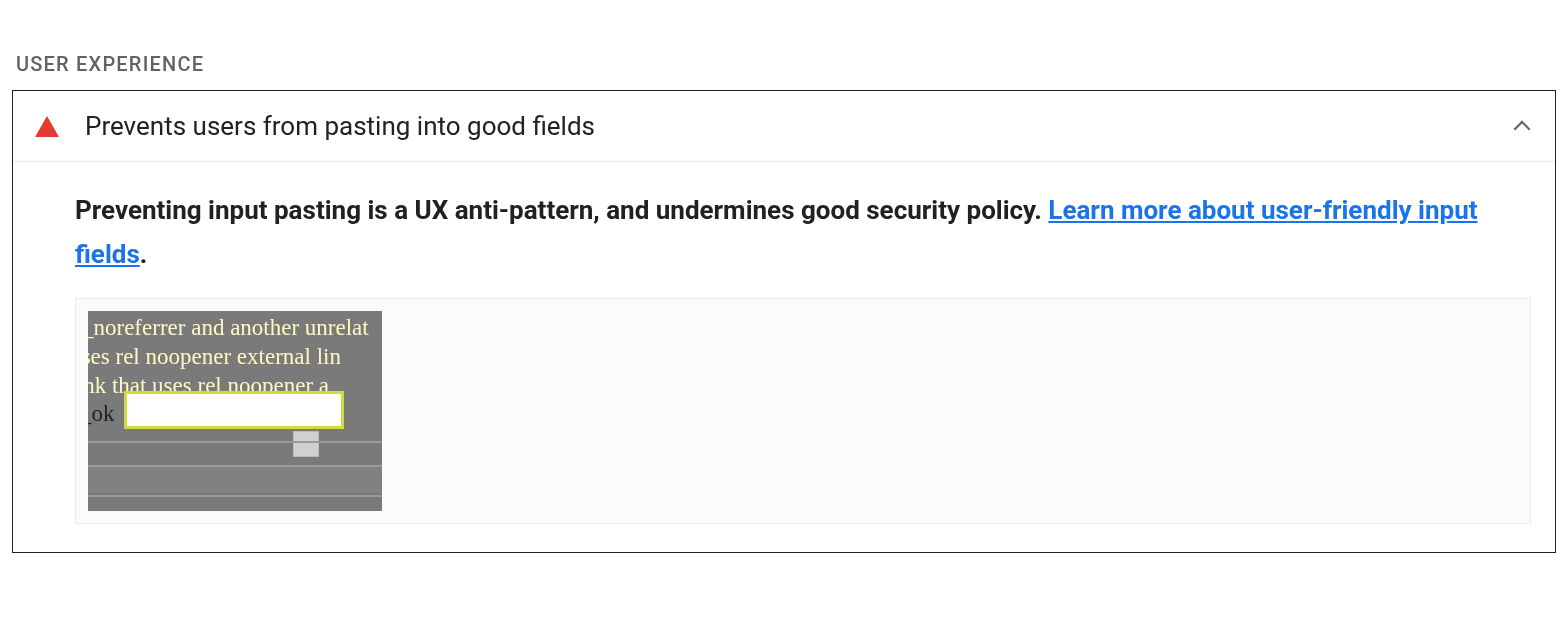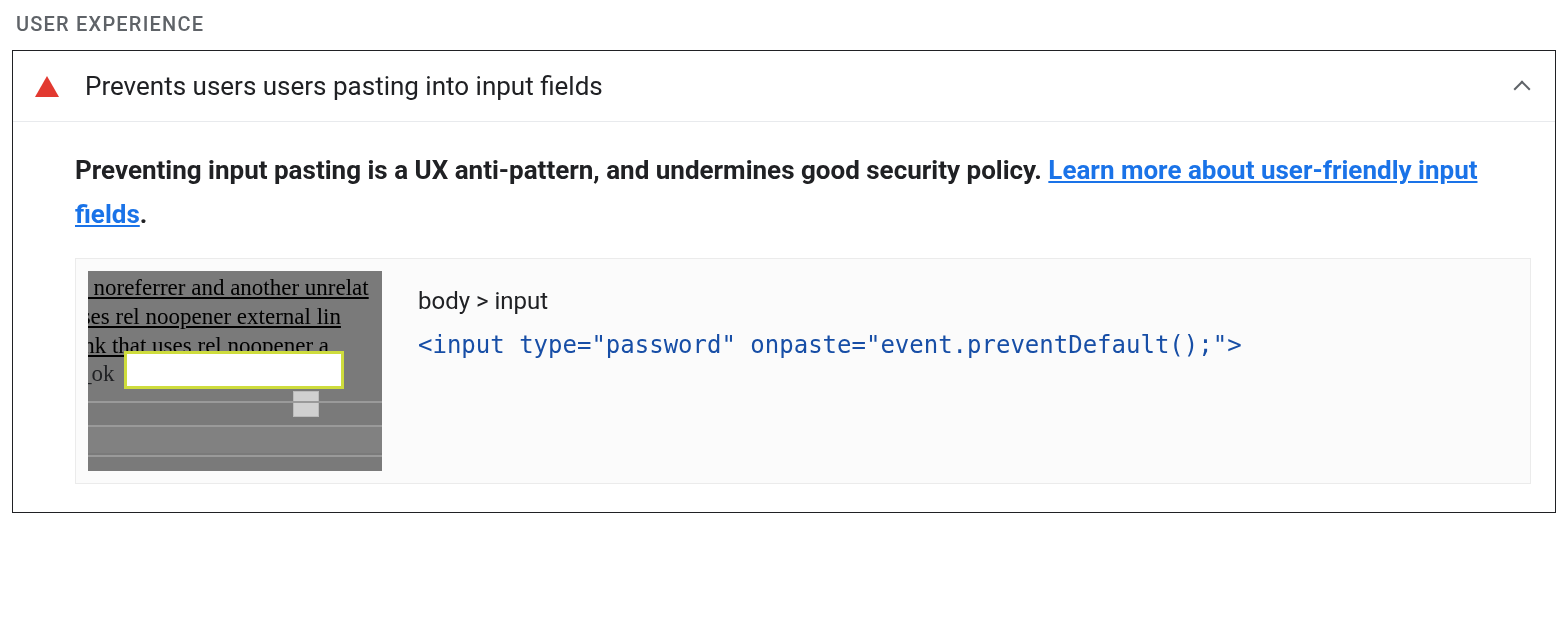--- a/index.html
+++ b/index.html
@@ -8,20 +8,21 @@
       background: #fff;
       padding: 12px;
     }
     .section-title {
       font-size: 20px;
       font-weight: 500;
       letter-spacing: 1.2px;
       color: #5f6368;
       margin-bottom: 14px;
       padding-left: 4px;
+      margin-top: 40px;
     }
     .audit-card {
       border: 1px solid #202124;
       background: #fff;
     }
     .audit-header {
       display: flex;
       align-items: center;
       padding: 20px 22px;
       border-bottom: 1px solid #e8eaed;
@@ -97,22 +98,21 @@
       background: #7a7a7a;
       position: relative;
       overflow: hidden;
       flex-shrink: 0;
     }
     .thumb-line {
       position: absolute;
       white-space: nowrap;
       font-family: "Times New Roman", serif;
       font-size: 23px;
-      color: #000000;
-      text-decoration: underline;
+      color: #fef9c3;
     }
     .thumb-l1 { top: 4px; left: -6px; }
     .thumb-l2 { top: 33px; left: -30px; }
     .thumb-l3 { top: 62px; left: -40px; }
     .thumb-l4 { top: 90px; left: -8px; text-decoration: none; color: #202124; }
     .thumb-input {
       position: absolute;
       top: 80px;
       left: 36px;
       width: 220px;
@@ -149,21 +149,21 @@
     }
   </style>
 </head>
 <body>
 
 <div class="section-title">USER EXPERIENCE</div>
 
 <div class="audit-card">
   <div class="audit-header">
     <div class="audit-icon"></div>
-    <div class="audit-title">Prevents users users pasting into input fields</div>
+    <div class="audit-title">Prevents users from pasting into good fields</div>
     <div class="chevron-up"></div>
   </div>
 
   <div class="audit-body">
     <div class="audit-description">
       <span>Preventing input pasting is a UX anti-pattern, and undermines good security policy. </span><a href="#">Learn more about user-friendly input fields</a><span>.</span>
     </div>
 
     <div class="failing-container">
       <div class="failing-row">
@@ -172,20 +172,16 @@
           <div class="thumb-line thumb-l2">t uses rel noopener external lin</div>
           <div class="thumb-line thumb-l3">al link that uses rel noopener a</div>
           <div class="thumb-line thumb-l4">_ok</div>
           <div class="thumb-input"></div>
           <div class="thumb-broken"></div>
           <div class="thumb-divider1"></div>
           <div class="thumb-divider2"></div>
           <div class="thumb-bar"></div>
           <div class="thumb-divider3"></div>
         </div>
-        <div class="failing-detail">
-          <div class="selector-path">body &gt; input</div>
-          <div class="code-snippet">&lt;input type="password" onpaste="event.preventDefault();"&gt;</div>
-        </div>
       </div>
     </div>
   </div>
 </div>
 
 </body></html>

